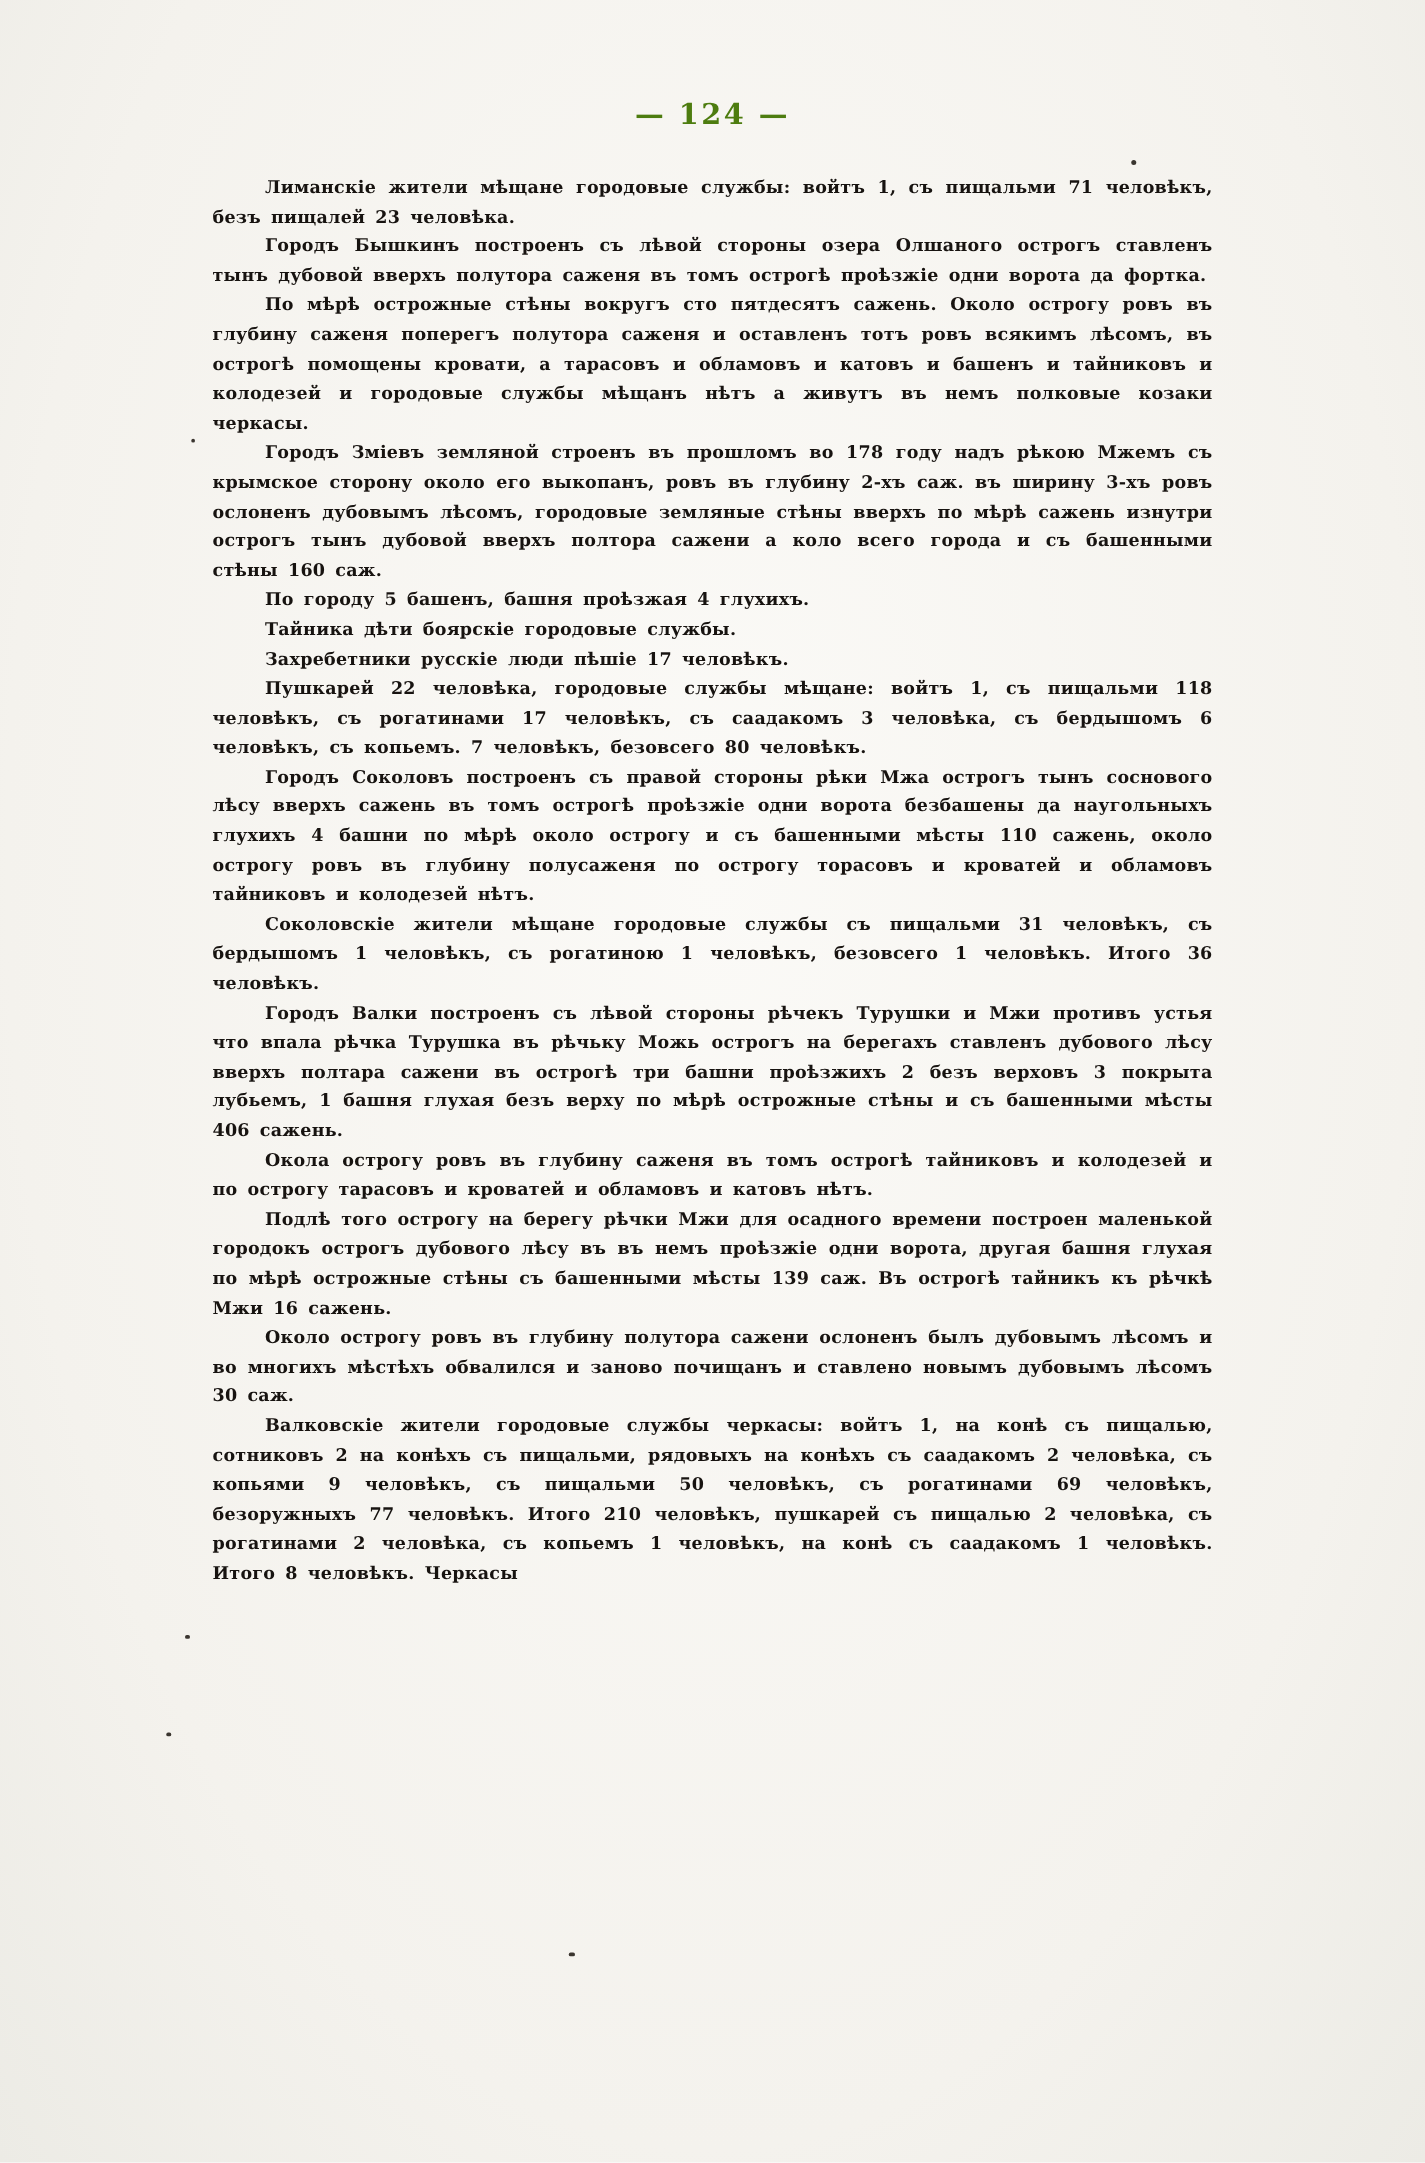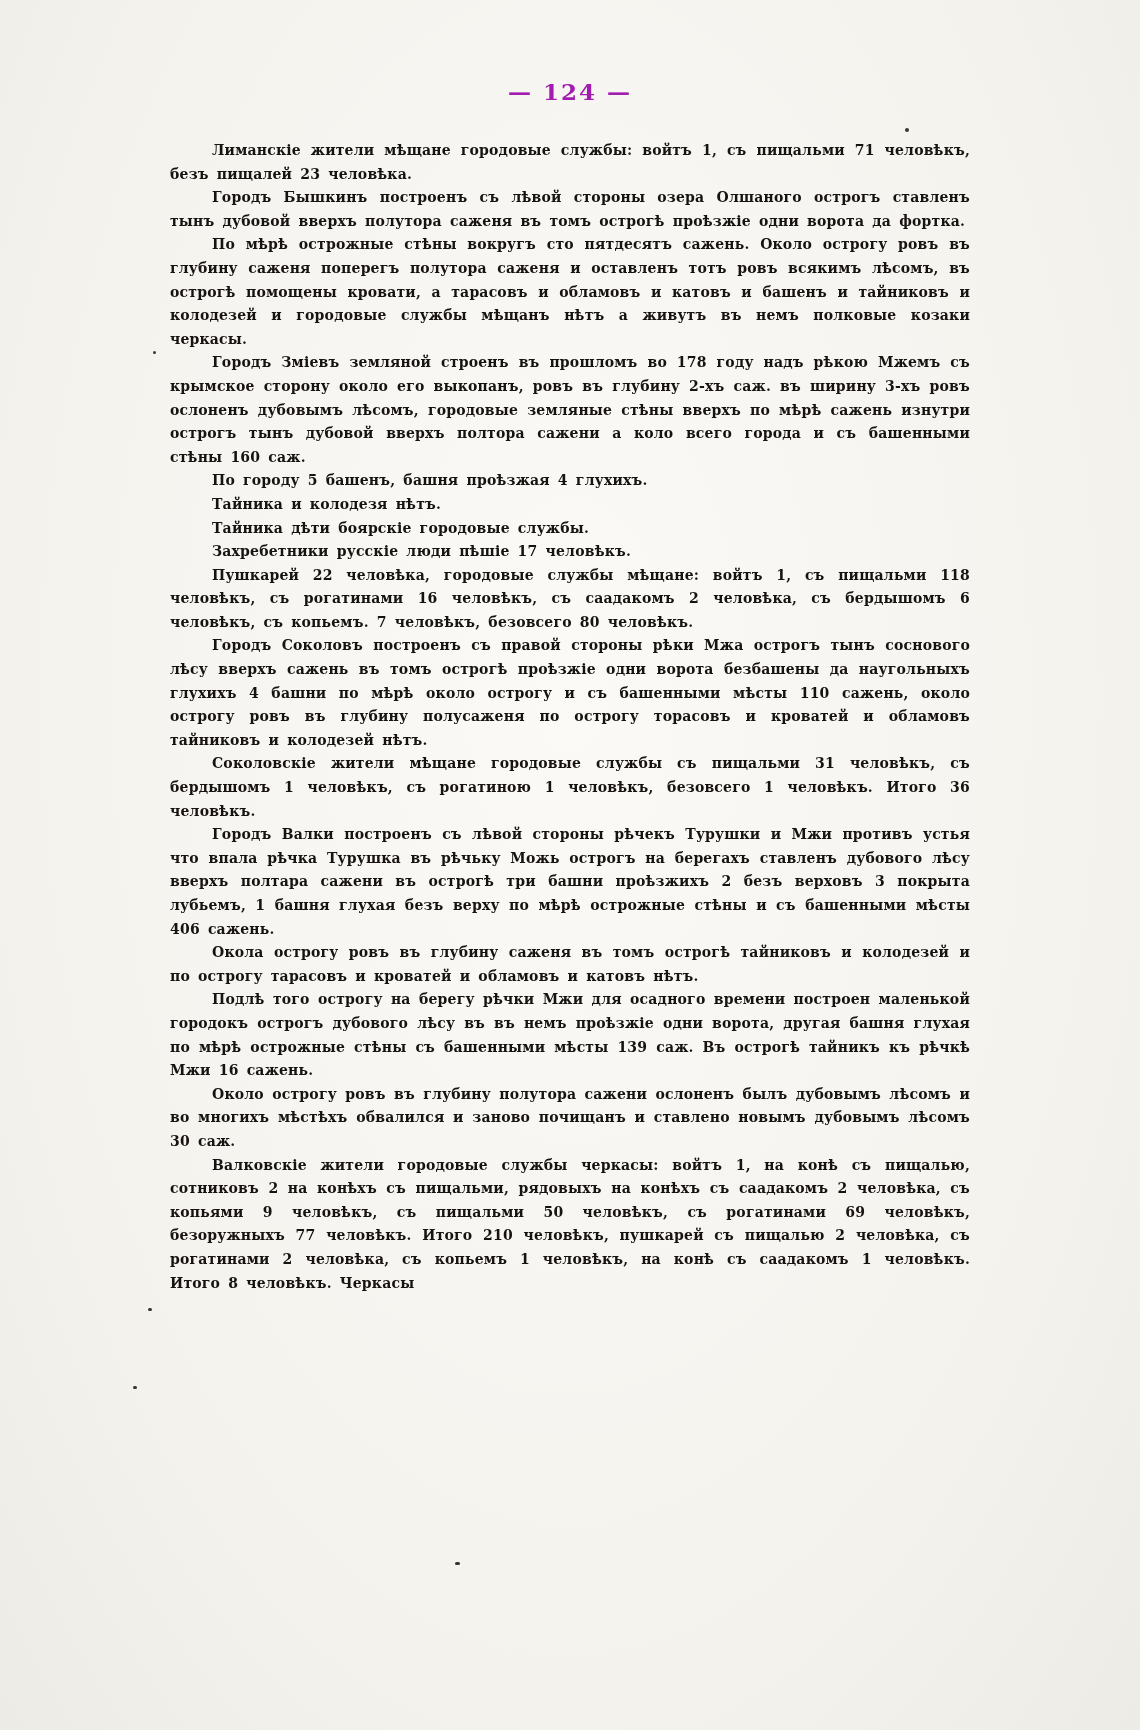--- a/index.html
+++ b/index.html
@@ -21,21 +21,21 @@
     top: 0; left: 0;
     width: 1140px;
     height: 1730px;
   }
   .page-number {
     margin-top: 78px;
     text-align: center;
     font-size: 23px;
     font-weight: bold;
     letter-spacing: 2px;
-    color: #a21caf;
+    color: #4d7c0f;
   }
   .text-block {
     width: 800px;
     margin: 34px auto 0 auto;
   }
   .text-block p {
     margin: 0;
     padding: 0;
     text-indent: 42px;
     text-align: justify;
@@ -62,24 +62,23 @@
 <div class="page">
 
   <div class="page-number">— 124 —</div>
 
   <div class="text-block">
     <p>Лиманскіе жители мѣщане городовые службы: войтъ 1, съ пищальми 71 человѣкъ, безъ пищалей 23 человѣка.</p>
     <p>Городъ Бышкинъ построенъ съ лѣвой стороны озера Олшаного острогъ ставленъ тынъ дубовой вверхъ полутора саженя въ томъ острогѣ проѣзжіе одни ворота да фортка.</p>
     <p>По мѣрѣ острожные стѣны вокругъ сто пятдесятъ сажень. Около острогу ровъ въ глубину саженя поперегъ полутора саженя и оставленъ тотъ ровъ всякимъ лѣсомъ, въ острогѣ помощены кровати, а тарасовъ и обламовъ и катовъ и башенъ и тайниковъ и колодезей и городовые службы мѣщанъ нѣтъ а живутъ въ немъ полковые козаки черкасы.</p>
     <p>Городъ Зміевъ земляной строенъ въ прошломъ во 178 году надъ рѣкою Мжемъ съ крымское сторону около его выкопанъ, ровъ въ глубину 2-хъ саж. въ ширину 3-хъ ровъ ослоненъ дубовымъ лѣсомъ, городовые земляные стѣны вверхъ по мѣрѣ сажень изнутри острогъ тынъ дубовой вверхъ полтора сажени а коло всего города и съ башенными стѣны 160 саж.</p>
     <p>По городу 5 башенъ, башня проѣзжая 4 глухихъ.</p>
-    <p>Тайника и колодезя нѣтъ.</p>
     <p>Тайника дѣти боярскіе городовые службы.</p>
     <p>Захребетники русскіе люди пѣшіе 17 человѣкъ.</p>
-    <p>Пушкарей 22 человѣка, городовые службы мѣщане: войтъ 1, съ пищальми 118 человѣкъ, съ рогатинами 16 человѣкъ, съ саадакомъ 2 человѣка, съ бердышомъ 6 человѣкъ, съ копьемъ. 7 человѣкъ, безовсего 80 человѣкъ.</p>
+    <p>Пушкарей 22 человѣка, городовые службы мѣщане: войтъ 1, съ пищальми 118 человѣкъ, съ рогатинами 17 человѣкъ, съ саадакомъ 3 человѣка, съ бердышомъ 6 человѣкъ, съ копьемъ. 7 человѣкъ, безовсего 80 человѣкъ.</p>
     <p>Городъ Соколовъ построенъ съ правой стороны рѣки Мжа острогъ тынъ соснового лѣсу вверхъ сажень въ томъ острогѣ проѣзжіе одни ворота безбашены да наугольныхъ глухихъ 4 башни по мѣрѣ около острогу и съ башенными мѣсты 110 сажень, около острогу ровъ въ глубину полусаженя по острогу торасовъ и кроватей и обламовъ тайниковъ и колодезей нѣтъ.</p>
     <p>Соколовскіе жители мѣщане городовые службы съ пищальми 31 человѣкъ, съ бердышомъ 1 человѣкъ, съ рогатиною 1 человѣкъ, безовсего 1 человѣкъ. Итого 36 человѣкъ.</p>
     <p>Городъ Валки построенъ съ лѣвой стороны рѣчекъ Турушки и Мжи противъ устья что впала рѣчка Турушка въ рѣчьку Можь острогъ на берегахъ ставленъ дубового лѣсу вверхъ полтара сажени въ острогѣ три башни проѣзжихъ 2 безъ верховъ 3 покрыта лубьемъ, 1 башня глухая безъ верху по мѣрѣ острожные стѣны и съ башенными мѣсты 406 сажень.</p>
     <p>Окола острогу ровъ въ глубину саженя въ томъ острогѣ тайниковъ и колодезей и по острогу тарасовъ и кроватей и обламовъ и катовъ нѣтъ.</p>
     <p>Подлѣ того острогу на берегу рѣчки Мжи для осадного времени построен маленькой городокъ острогъ дубового лѣсу въ въ немъ проѣзжіе одни ворота, другая башня глухая по мѣрѣ острожные стѣны съ башенными мѣсты 139 саж. Въ острогѣ тайникъ къ рѣчкѣ Мжи 16 сажень.</p>
     <p>Около острогу ровъ въ глубину полутора сажени ослоненъ былъ дубовымъ лѣсомъ и во многихъ мѣстѣхъ обвалился и заново почищанъ и ставлено новымъ дубовымъ лѣсомъ 30 саж.</p>
     <p>Валковскіе жители городовые службы черкасы: войтъ 1, на конѣ съ пищалью, сотниковъ 2 на конѣхъ съ пищальми, рядовыхъ на конѣхъ съ саадакомъ 2 человѣка, съ копьями 9 человѣкъ, съ пищальми 50 человѣкъ, съ рогатинами 69 человѣкъ, безоружныхъ 77 человѣкъ. Итого 210 человѣкъ, пушкарей съ пищалью 2 человѣка, съ рогатинами 2 человѣка, съ копьемъ 1 человѣкъ, на конѣ съ саадакомъ 1 человѣкъ. Итого 8 человѣкъ. Черкасы</p>
   </div>
 
   <div class="ink-speck speck-1"></div>

